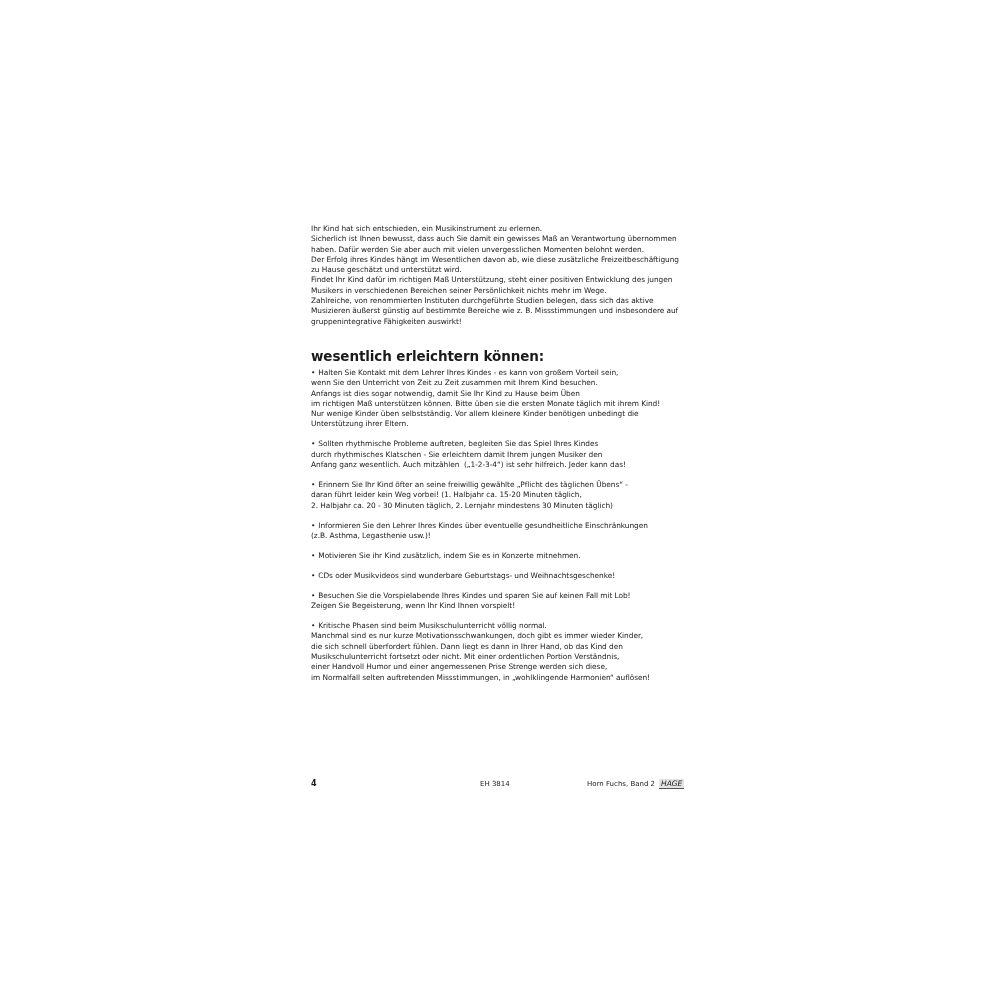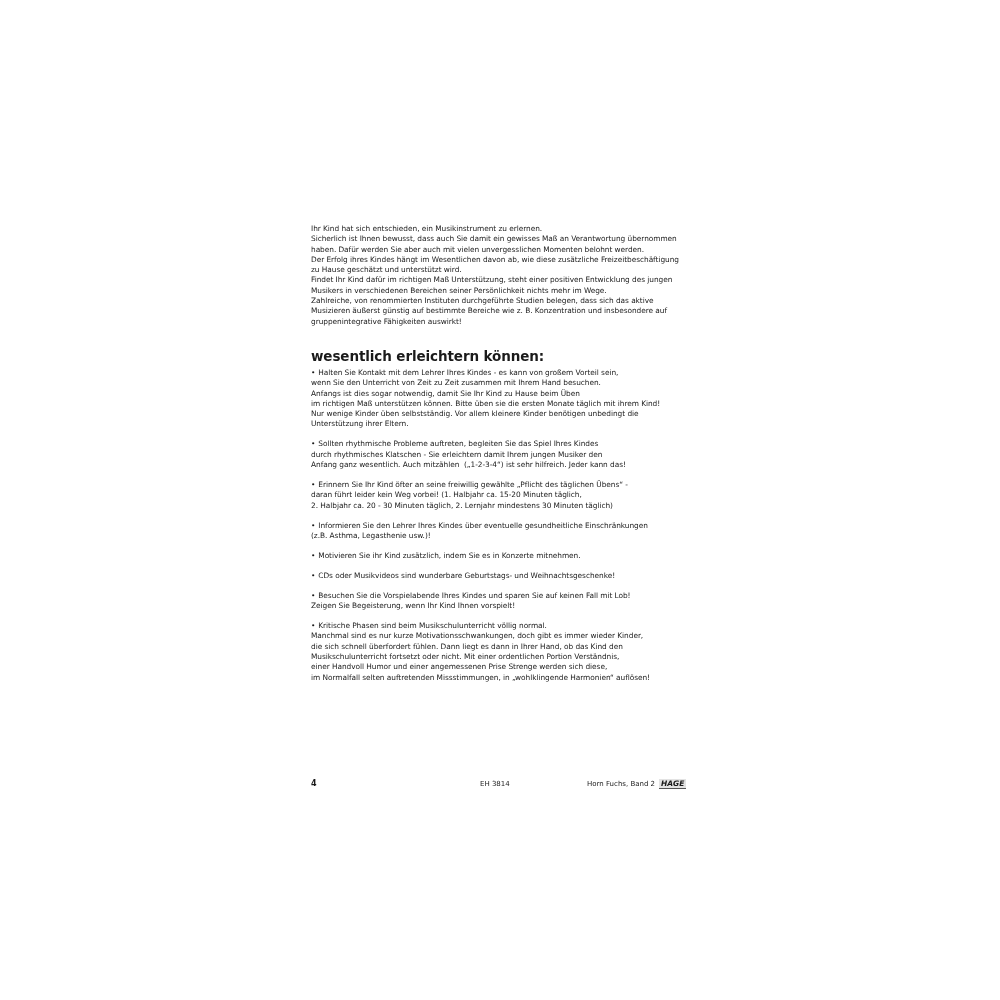--- a/index.html
+++ b/index.html
@@ -9,47 +9,47 @@
   h1 { font-size:13.5px; font-weight:bold; margin:0 0 4px 0; line-height:16px; letter-spacing:-0.1px; }
   h2 { font-size:13.5px; font-weight:bold; margin:0 0 4px 0; line-height:16px; letter-spacing:-0.1px; }
   .p { font-size:7.4px; line-height:10.3px; white-space:pre; letter-spacing:-0.05px; }
   .intro { margin-bottom:21px; }
   .item { margin-bottom:9.7px; }
   .bullet::before { content:"\2022"; margin-right:3px; }
   .footer { position:absolute; top:779px; left:311px; width:370px; height:12px; font-size:7px; }
   .footer .pg { position:absolute; left:0; top:0; font-weight:bold; font-size:8px; }
   .footer .code { position:absolute; left:169px; top:1px; }
   .footer .book { position:absolute; left:276px; top:1px; }
-  .footer .logo { position:absolute; left:348px; top:0; font-weight:bold; font-style:italic;
+  .footer .logo { position:absolute; left:348px; top:0; font-weight:normal; font-style:italic;
                   font-size:7.5px; background:#e3e3e3; padding:0 2px; border-bottom:1px solid #555; }
 </style>
 </head>
 <body>
 
 <div class="page">
   <div class="intro">
     <div class="p">Ihr Kind hat sich entschieden, ein Musikinstrument zu erlernen.</div>
     <div class="p">Sicherlich ist Ihnen bewusst, dass auch Sie damit ein gewisses Maß an Verantwortung übernommen</div>
     <div class="p">haben. Dafür werden Sie aber auch mit vielen unvergesslichen Momenten belohnt werden.</div>
     <div class="p">Der Erfolg ihres Kindes hängt im Wesentlichen davon ab, wie diese zusätzliche Freizeitbeschäftigung</div>
     <div class="p">zu Hause geschätzt und unterstützt wird.</div>
     <div class="p">Findet Ihr Kind dafür im richtigen Maß Unterstützung, steht einer positiven Entwicklung des jungen</div>
     <div class="p">Musikers in verschiedenen Bereichen seiner Persönlichkeit nichts mehr im Wege.</div>
     <div class="p">Zahlreiche, von renommierten Instituten durchgeführte Studien belegen, dass sich das aktive</div>
-    <div class="p">Musizieren äußerst günstig auf bestimmte Bereiche wie z. B. Konzentration und insbesondere auf</div>
+    <div class="p">Musizieren äußerst günstig auf bestimmte Bereiche wie z. B. Missstimmungen und insbesondere auf</div>
     <div class="p">gruppenintegrative Fähigkeiten auswirkt!</div>
   </div>
 
   <h2>
     <div>wesentlich erleichtern können:</div>
   </h2>
 
   <div class="item">
     <div class="p bullet">Halten Sie Kontakt mit dem Lehrer Ihres Kindes - es kann von großem Vorteil sein,</div>
-    <div class="p">wenn Sie den Unterricht von Zeit zu Zeit zusammen mit Ihrem Hand besuchen.</div>
+    <div class="p">wenn Sie den Unterricht von Zeit zu Zeit zusammen mit Ihrem Kind besuchen.</div>
     <div class="p">Anfangs ist dies sogar notwendig, damit Sie Ihr Kind zu Hause beim Üben</div>
     <div class="p">im richtigen Maß unterstützen können. Bitte üben sie die ersten Monate täglich mit ihrem Kind!</div>
     <div class="p">Nur wenige Kinder üben selbstständig. Vor allem kleinere Kinder benötigen unbedingt die</div>
     <div class="p">Unterstützung ihrer Eltern.</div>
   </div>
   <div class="item">
     <div class="p bullet">Sollten rhythmische Probleme auftreten, begleiten Sie das Spiel Ihres Kindes</div>
     <div class="p">durch rhythmisches Klatschen - Sie erleichtern damit Ihrem jungen Musiker den</div>
     <div class="p">Anfang ganz wesentlich. Auch mitzählen  („1-2-3-4“) ist sehr hilfreich. Jeder kann das!</div>
   </div>

